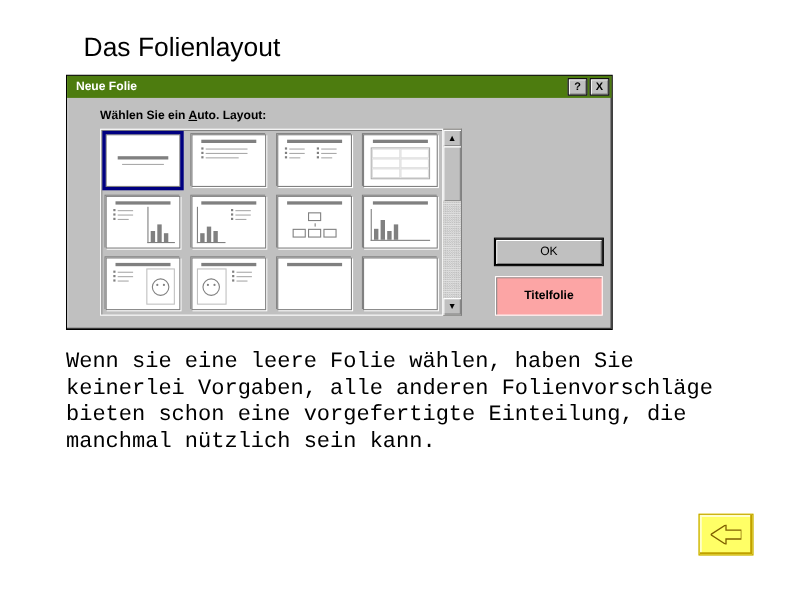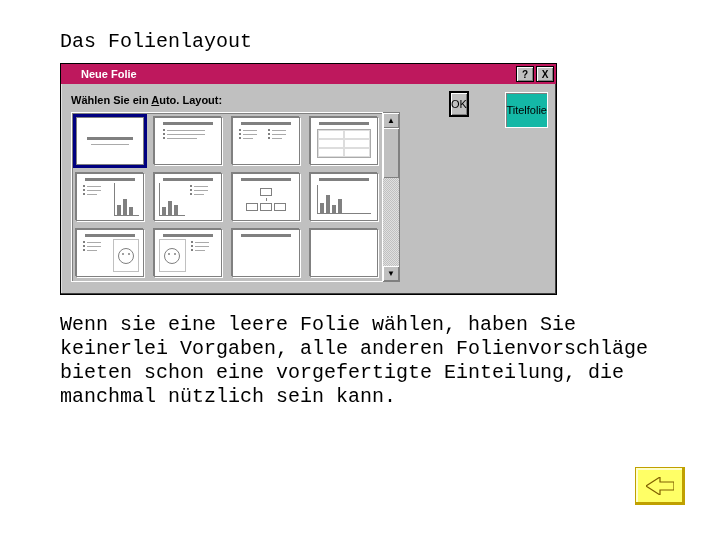--- a/index.html
+++ b/index.html
@@ -9,57 +9,58 @@
     font-size: 13px;
     width: 720px;
     height: 540px;
     background: #fff;
     position: relative;
   }
   .slide {
     padding: 30px 60px 30px 60px;
   }
   h1 {
-    font-family: Liberation Mono, monospace;
+    font-family: Liberation Sans, sans-serif;
     font-weight: normal;
-    font-size: 20px;
-    margin: 0 0 10px 0;
+    font-size: 24px;
+    margin: 0 0 10px 16px;
   }
   .dlg {
     width: 495px;
     border: 1px solid #000;
     background: #c0c0c0;
     box-shadow: inset -1px -1px 0 #404040, inset 1px 1px 0 #dfdfdf;
     font-family: "MS Sans Serif", Tahoma, Arial, sans-serif;
     font-size: 11px;
   }
   .titlebar {
-    background: #be185d;
+    background: #4d7c0f;
     color: #fff;
     font-weight: bold;
-    padding: 2px 2px 2px 20px;
+    padding: 2px 2px 2px 8px;
     display: flex;
     align-items: center;
   }
   .titlebar .t-text { flex: 1; }
   .titlebar .t-btn {
     width: 16px; height: 14px;
     background: #c0c0c0;
     border: 1px solid #000;
     box-shadow: inset 1px 1px 0 #fff, inset -1px -1px 0 #808080;
     margin-left: 2px;
     display: flex; align-items: center; justify-content: center;
     color: #000; font-weight: bold; font-size: 10px;
     font-family: Arial, sans-serif;
   }
   .dlg-body {
     padding: 8px 8px 12px 10px;
     display: flex;
     gap: 10px;
-    align-items: flex-start;
+    align-items: flex-end;
+    margin-left: 20px;
   }
   .left { flex: 1; }
   .prompt {
     font-size: 11px;
     font-weight: bold;
     margin: 2px 0 6px 0;
   }
   .prompt .ul { text-decoration: underline; }
   .gallery-wrap {
     display: flex;
@@ -133,40 +134,41 @@
   .face {
     width:14px; height:14px; border:1px solid #808080; border-radius:50%;
     position:relative;
   }
   .face::before, .face::after {
     content:""; position:absolute; width:2px; height:2px; background:#808080; top:4px; border-radius:50%;
   }
   .face::before { left:3px; } .face::after { right:3px; }
   .right-col {
     width: 98px;
-    display: flex; flex-direction: row;
+    display: flex; flex-direction: column;
     gap: 5px;
   }
   .btn {
     height: 22px;
     background: #c0c0c0;
     border: 1px solid #000;
     box-shadow: inset 1px 1px 0 #fff, inset -1px -1px 0 #808080;
     display: flex; align-items: center; justify-content: center;
     font-size: 11px;
   }
   .btn.default { box-shadow: inset 1px 1px 0 #fff, inset -1px -1px 0 #808080, 0 0 0 1px #000; }
   .spacer { flex: 1; }
   .sel-label {
     height: 34px;
-    background: #14b8a6;
+    background: #fca5a5;
     border: 1px solid #fff;
     box-shadow: inset 1px 1px 0 #808080;
     display: flex; align-items: center; justify-content: center;
     font-size: 11px;
+    font-weight: bold;
   }
   .body-text {
     font-family: Liberation Mono, monospace;
     font-size: 20px;
     margin-top: 18px;
     line-height: 1.2;
     max-width: 595px;
   }
   .nav-back {
     position: absolute;

